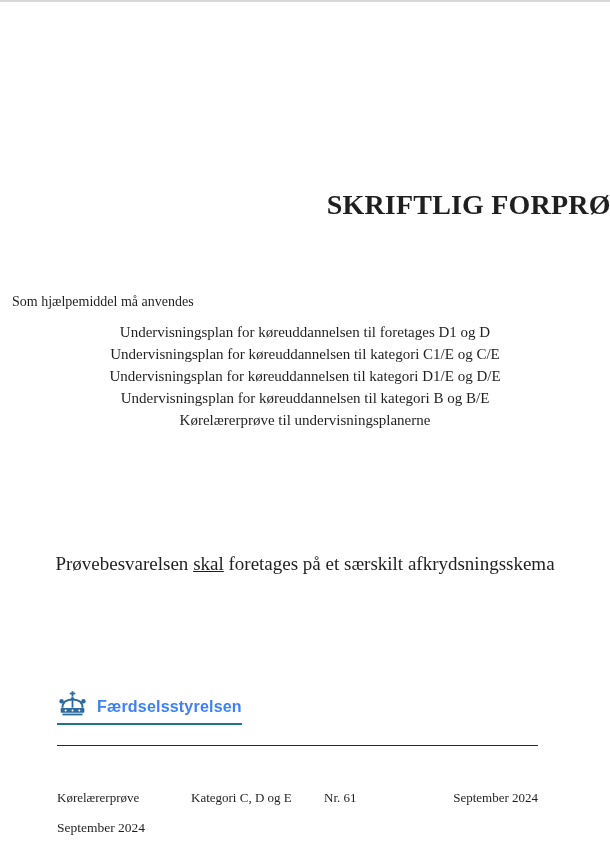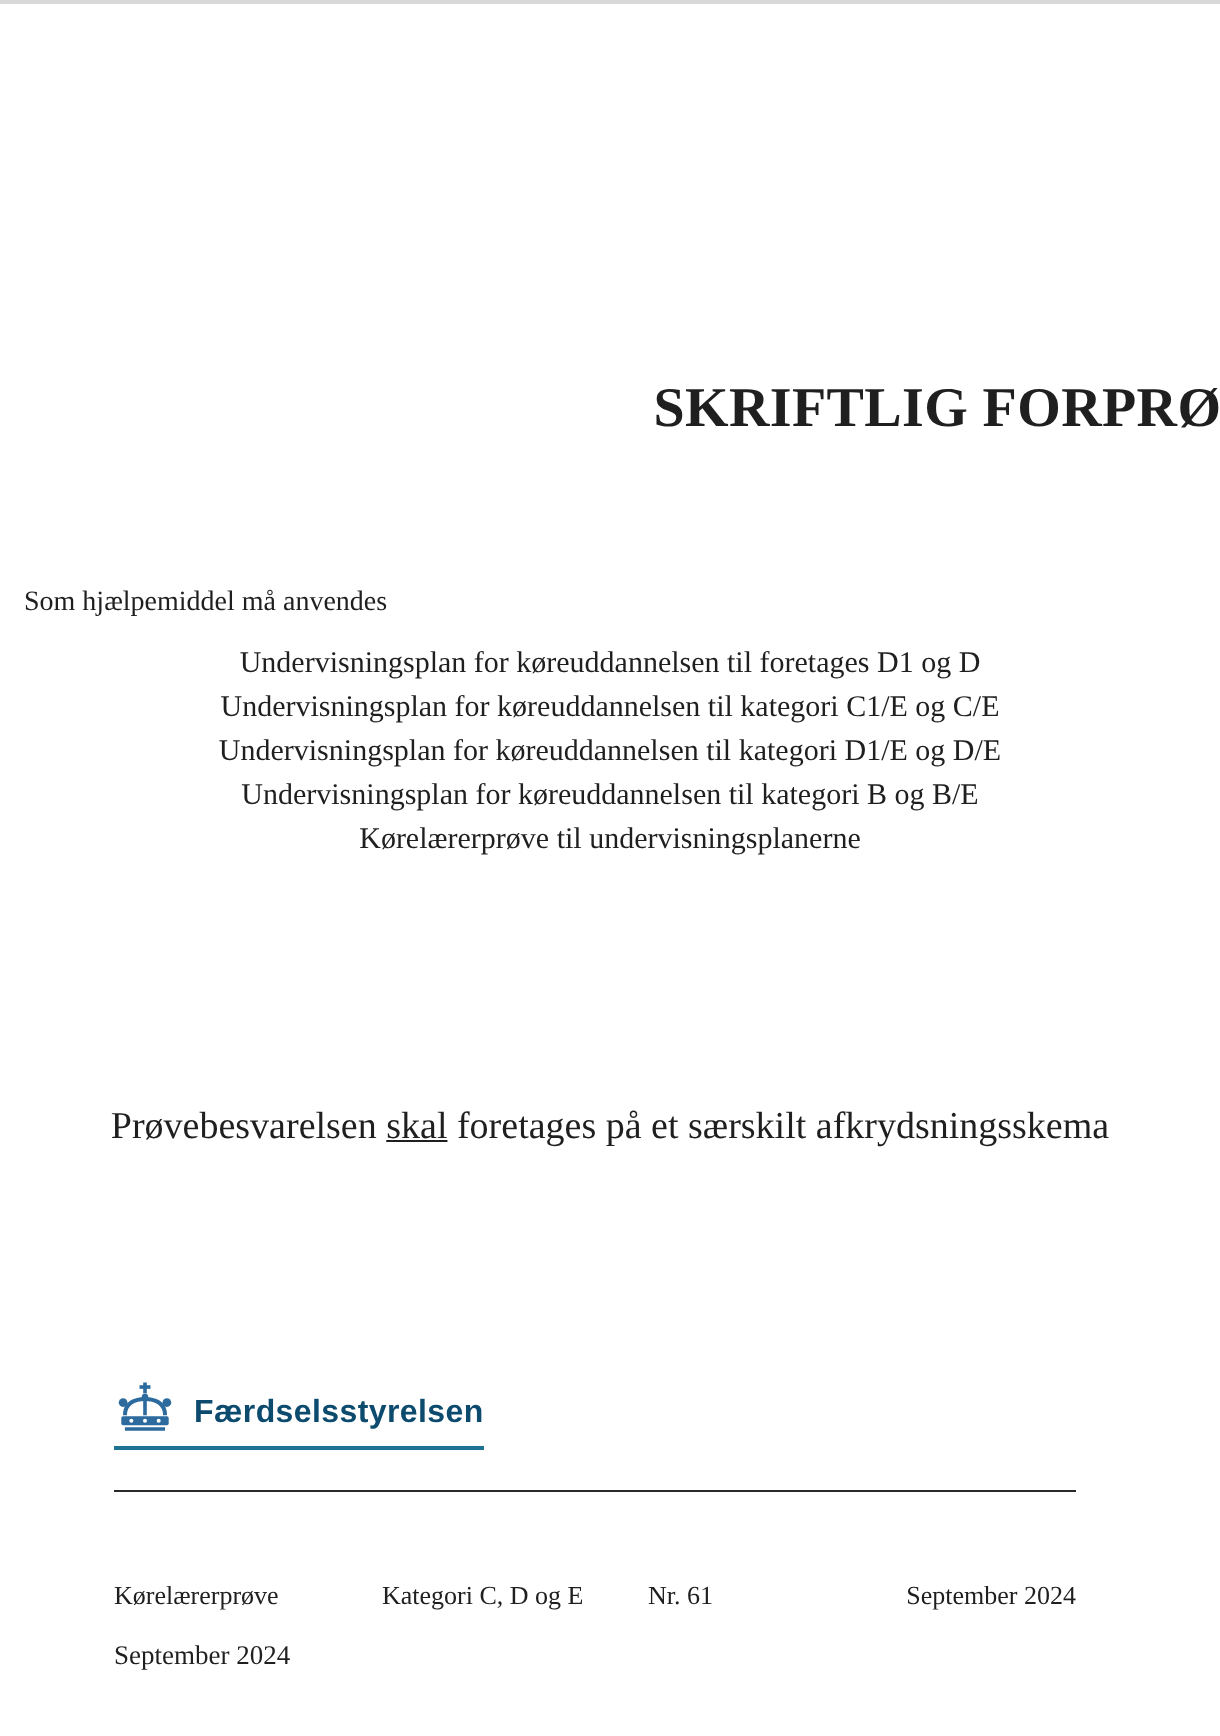--- a/index.html
+++ b/index.html
@@ -68,21 +68,21 @@
     display: inline-flex;
     align-items: flex-end;
     gap: 9px;
     padding-bottom: 5px;
     border-bottom: 2px solid #1f7292;
   }
   .logo-text {
     font-family: "Liberation Sans", sans-serif;
     font-weight: bold;
     font-size: 16px;
-    color: #0c4a6e;
+    color: #3b82f6;
     line-height: 1;
     padding-bottom: 3px;
     letter-spacing: 0.2px;
   }
   .crown { width: 31px; height: 28px; display: block; }
   .footer-rule {
     position: absolute;
     top: 745px;
     left: 57px;
     width: 481px;

